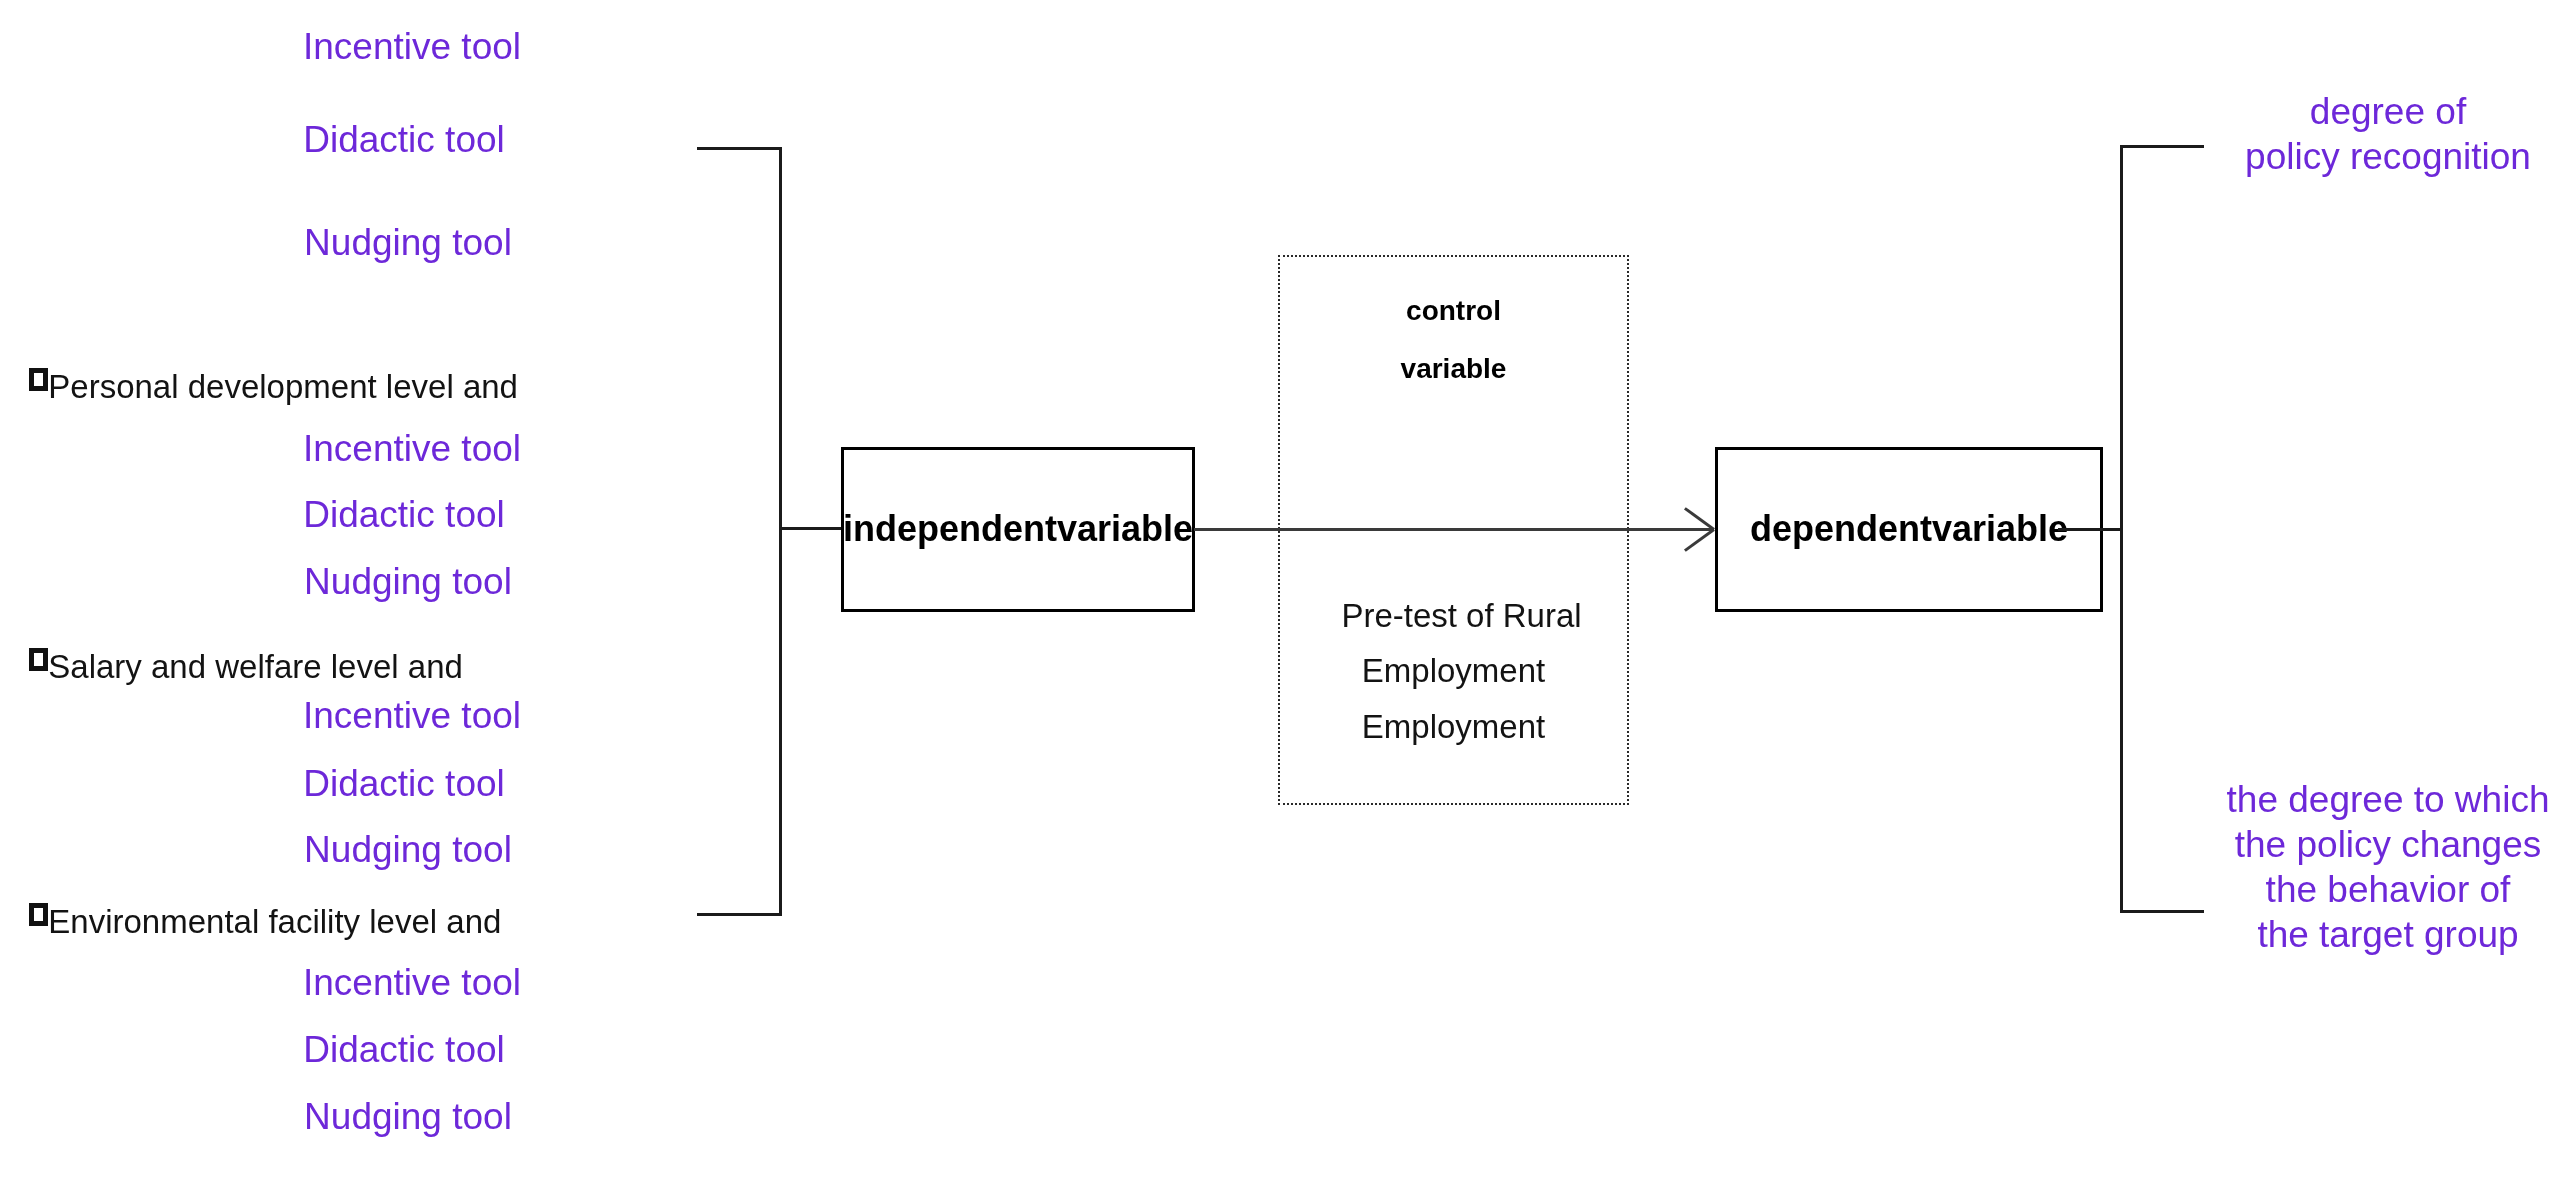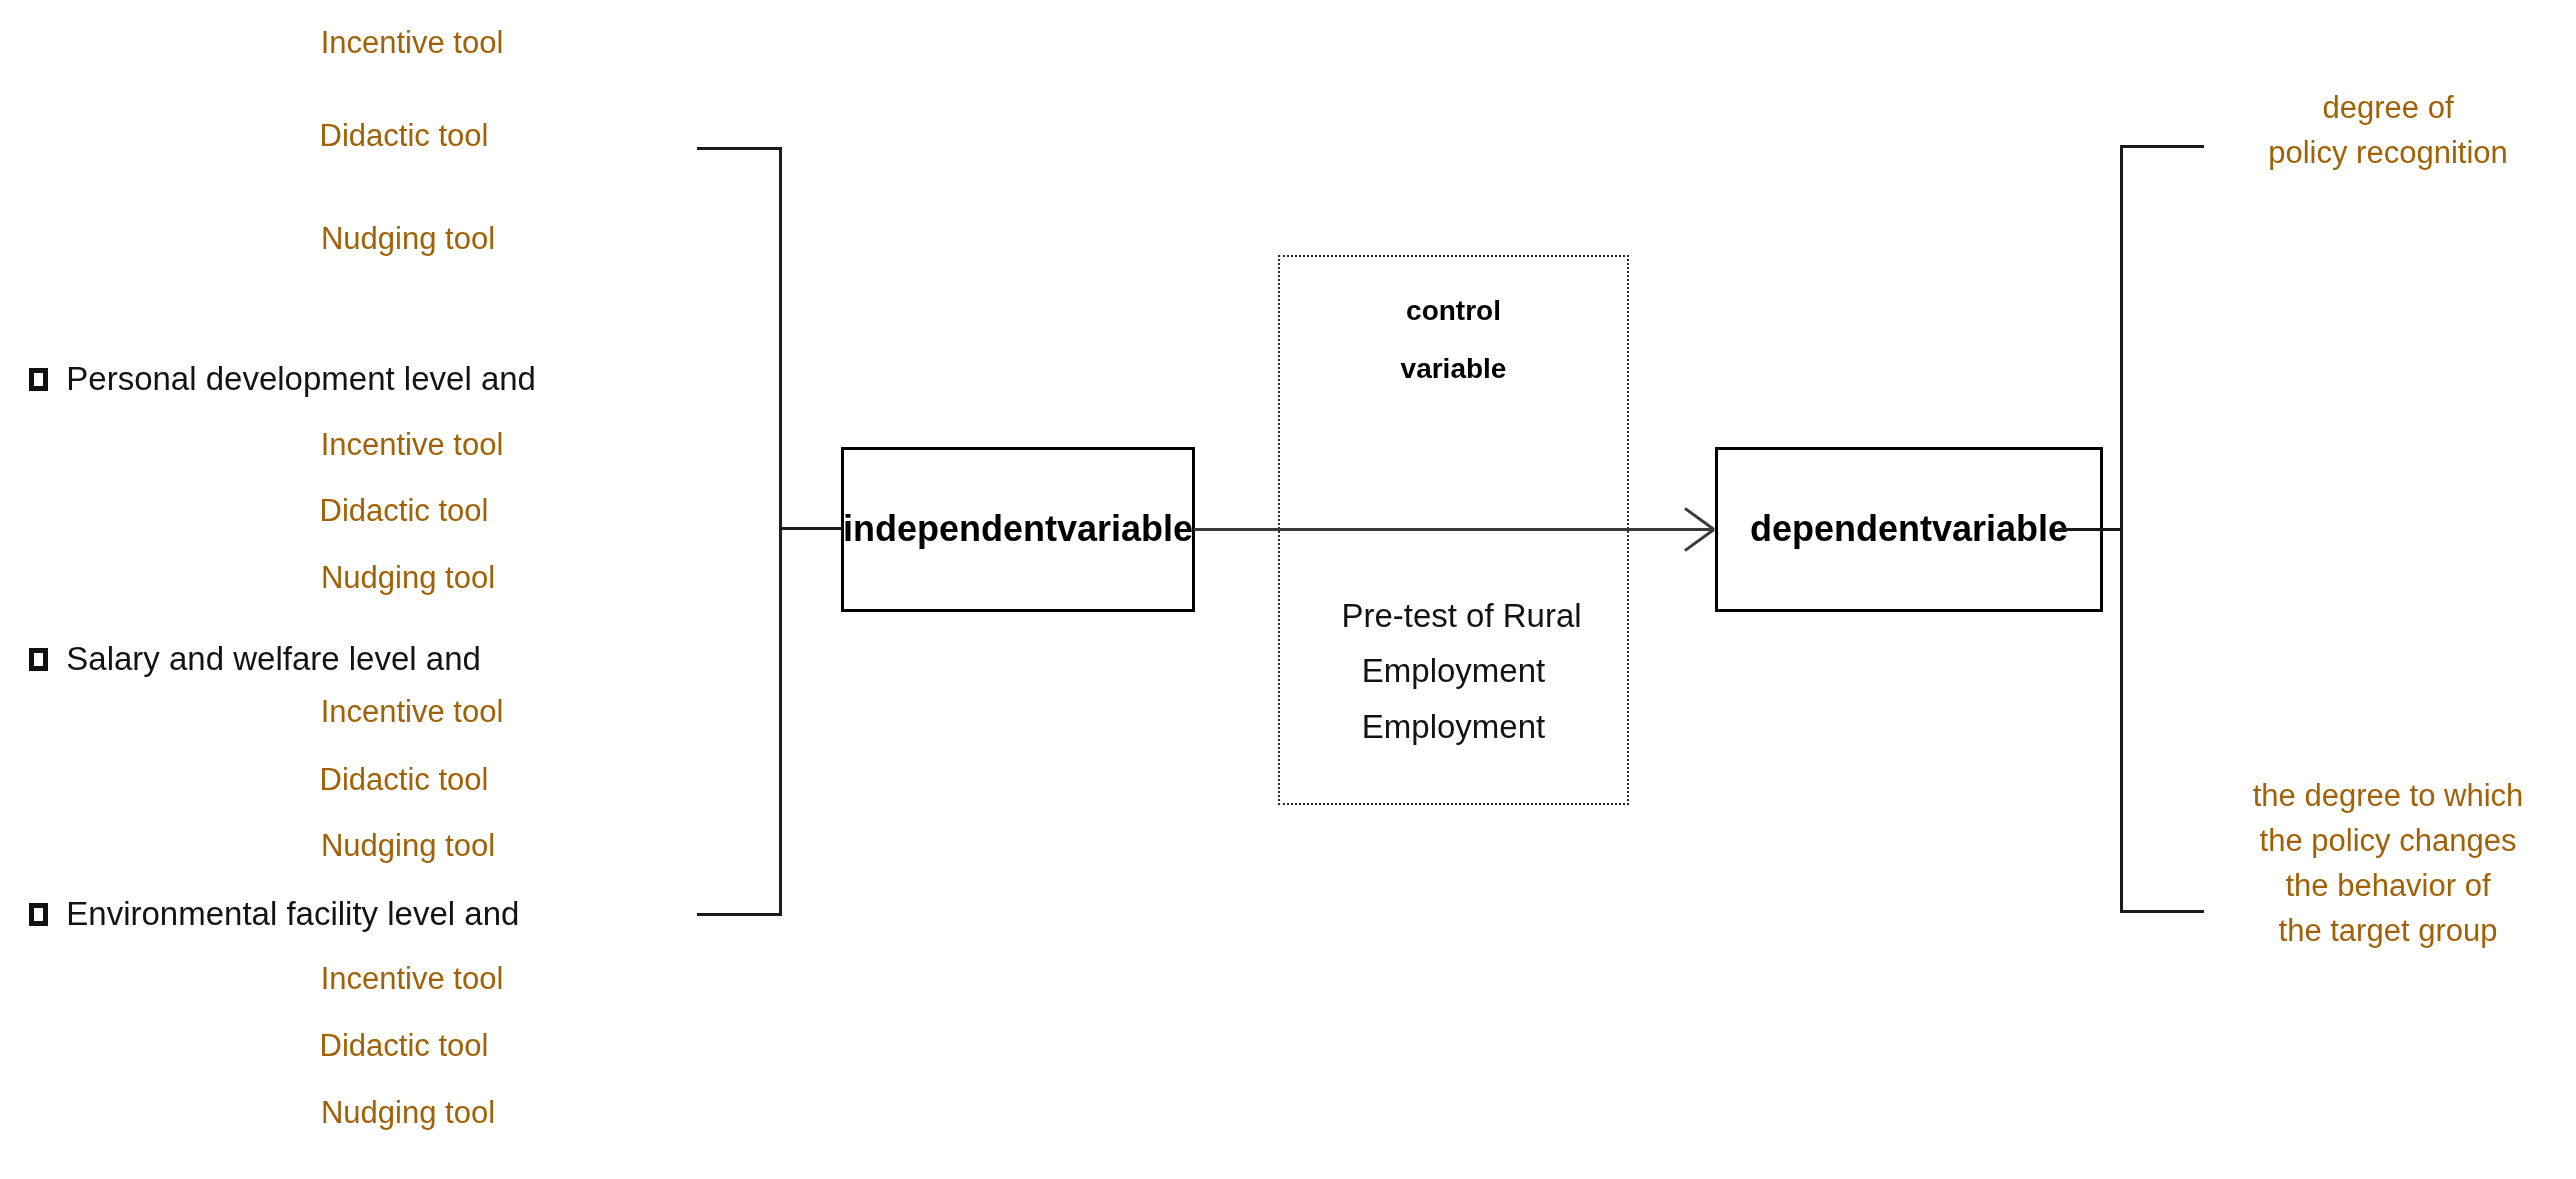--- a/index.html
+++ b/index.html
@@ -12,33 +12,33 @@
     width: 2576px;
     height: 1180px;
     background: #ffffff;
     font-family: "Liberation Sans", sans-serif;
     color: #0d0d0d;
     overflow: hidden;
   }
   .txt {
     position: absolute;
     white-space: nowrap;
-    font-size: 31px;
+    font-size: 37px;
     line-height: 1.12;
-    color: #a16207;
+    color: #6d28d9;
   }
   .txt.center {
     text-align: center;
     transform: translateX(-50%);
   }
   .bullet-row {
     position: absolute;
     display: flex;
-    align-items: center;
-    gap: 18px;
+    align-items: flex-start;
+    margin-top: 8px;
   }
   .bullet-sq {
     width: 19.3px;
     height: 23px;
     border: 5.8px solid #111111;
     background: #ffffff;
     box-sizing: border-box;
     flex: 0 0 auto;
   }
   .bullet-label {

